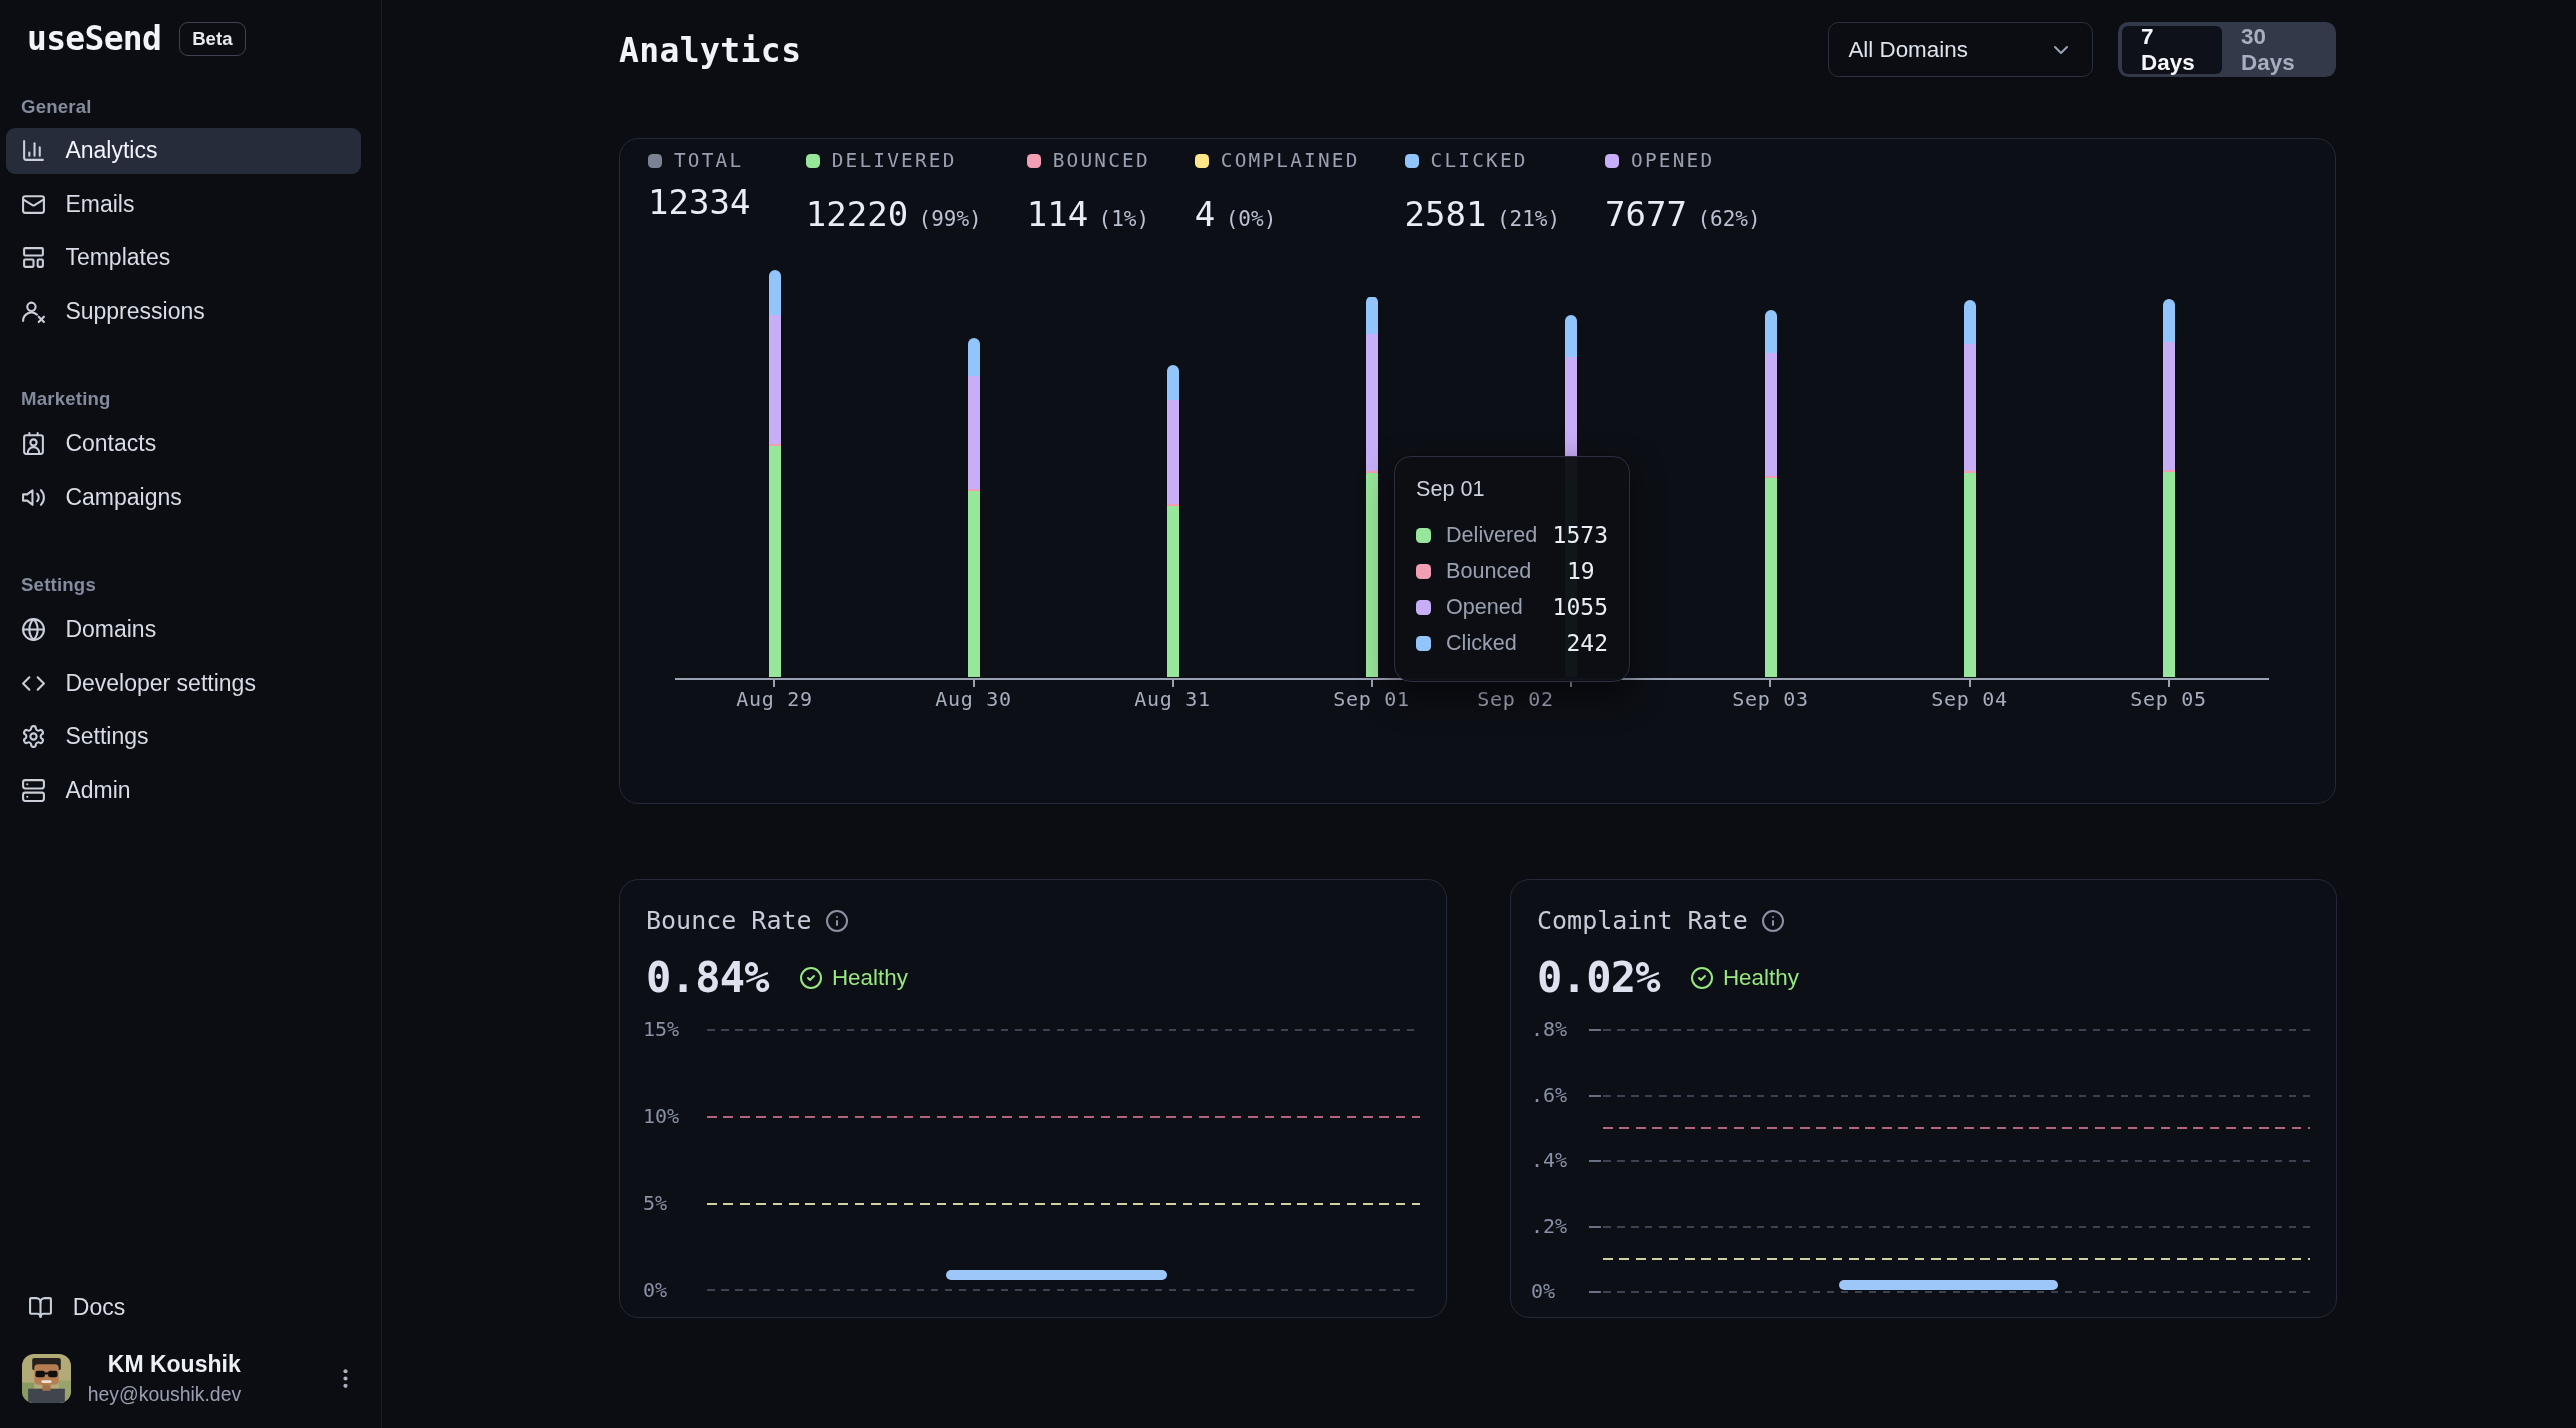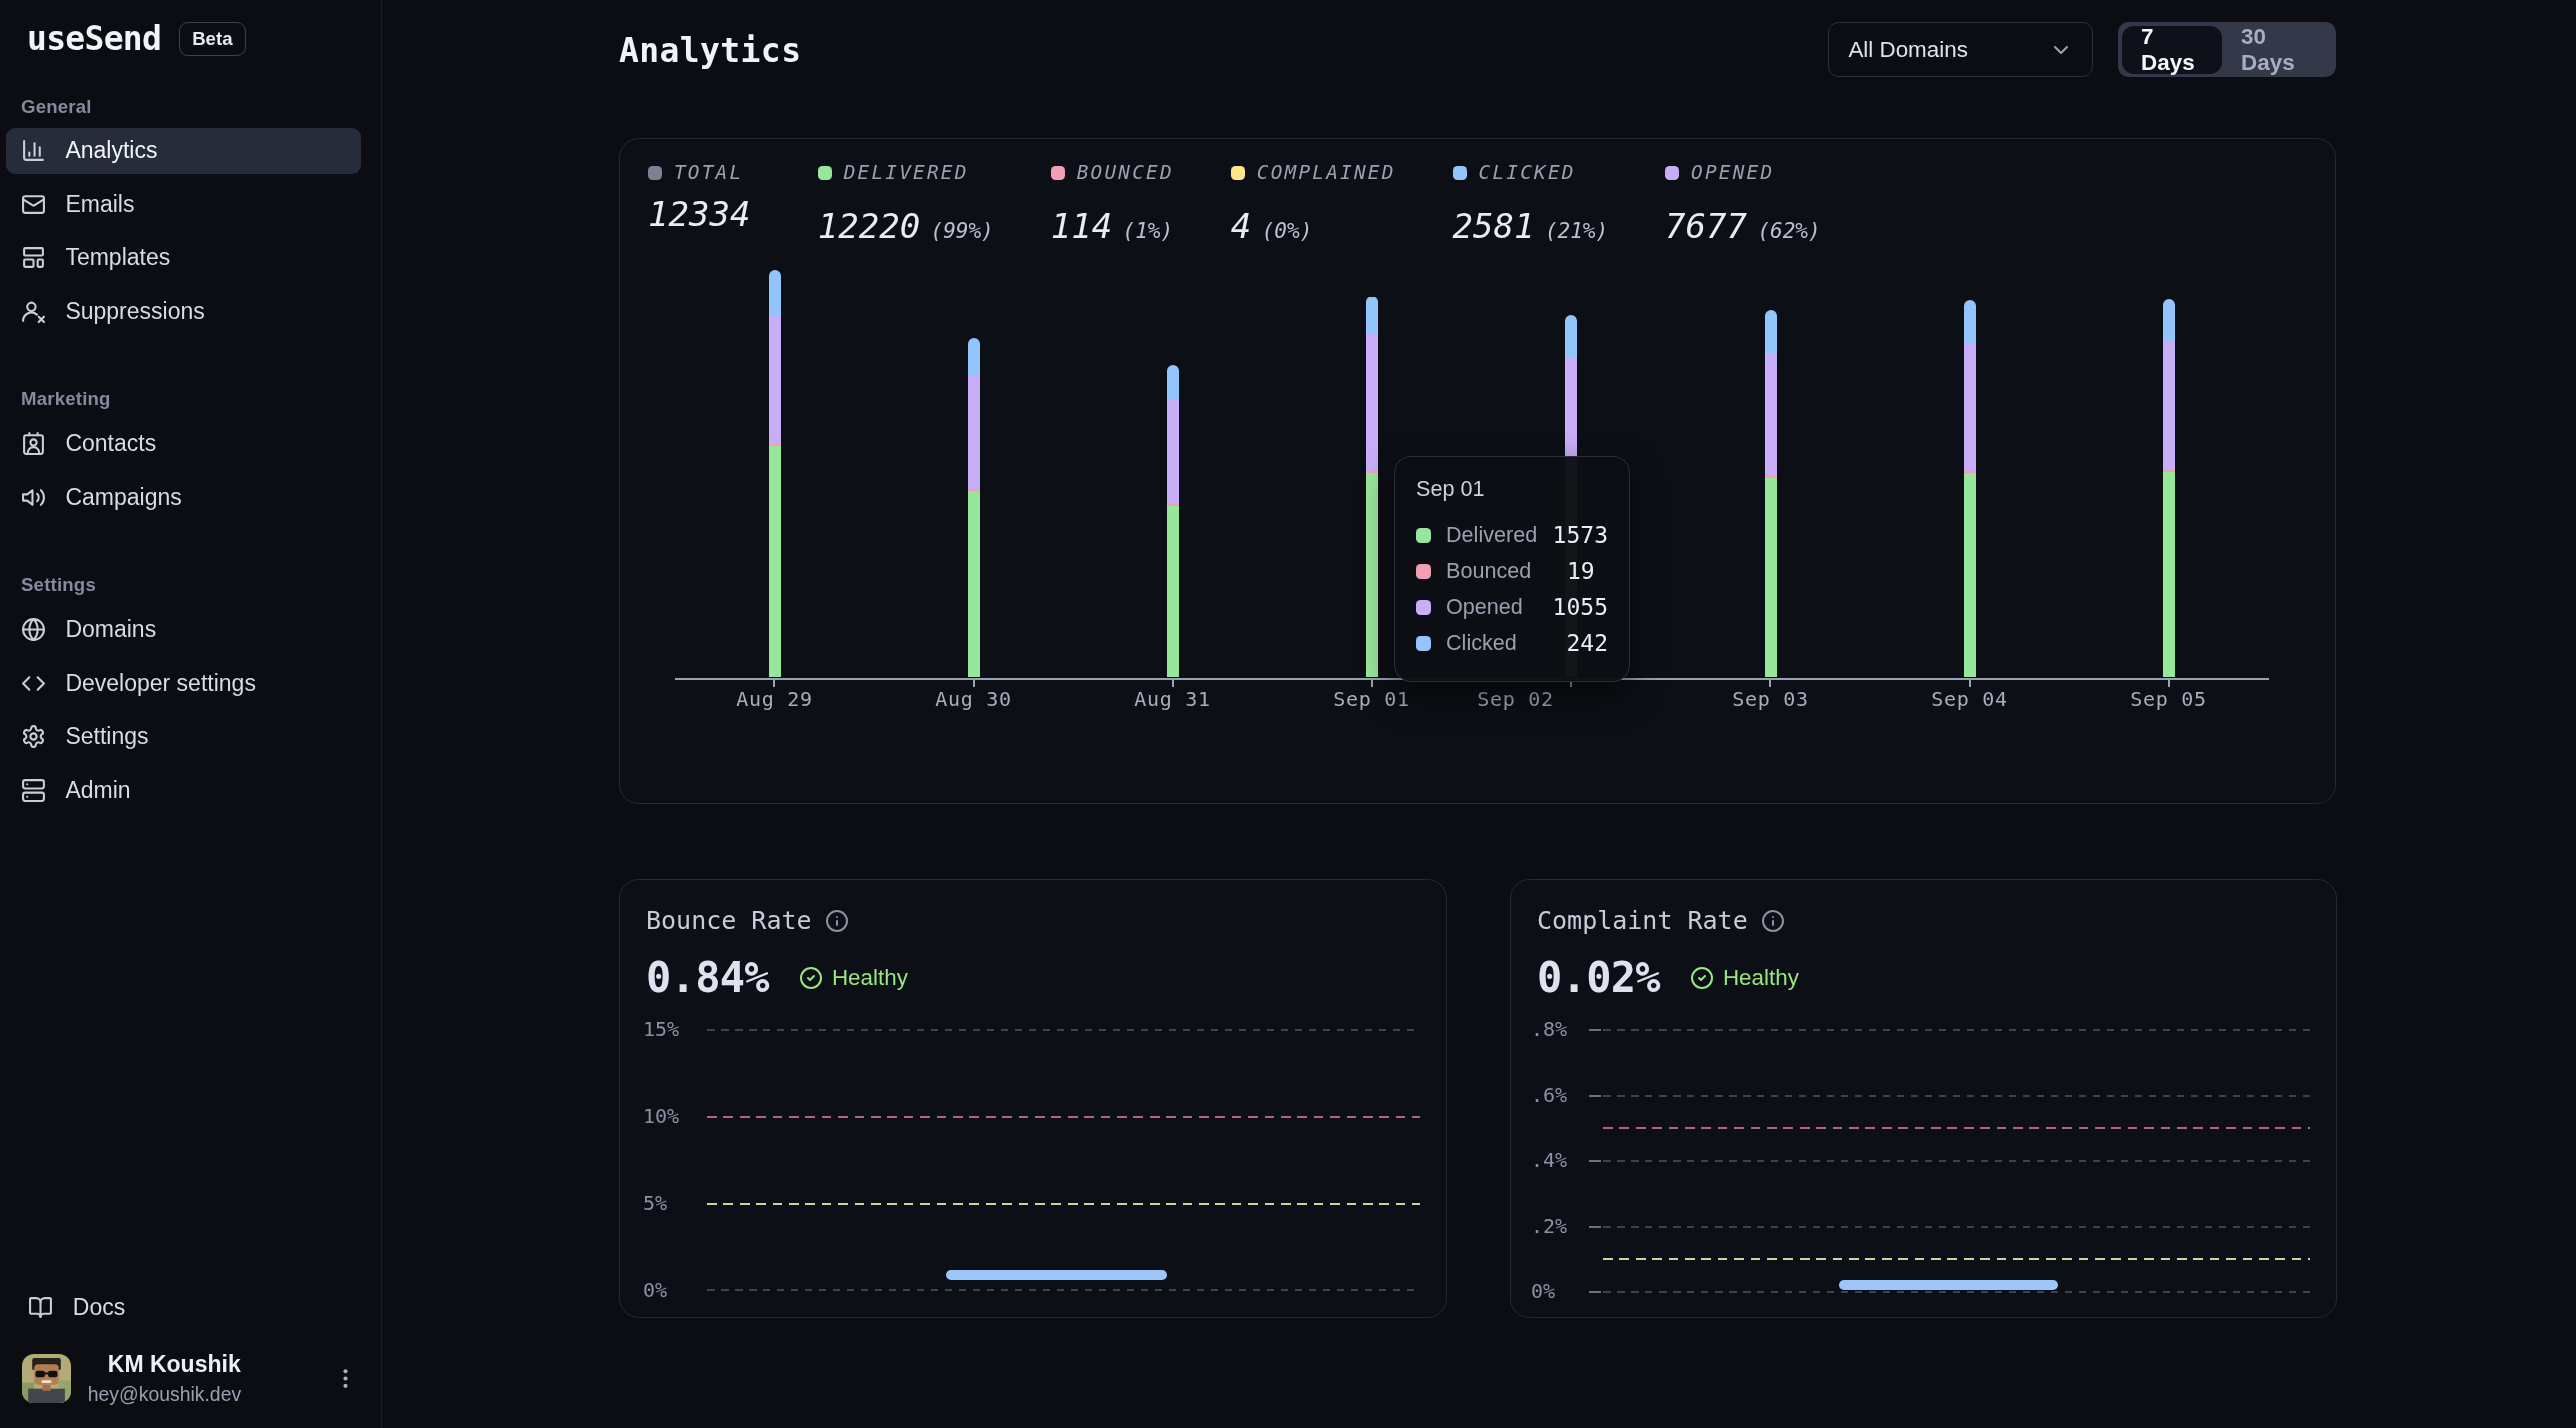--- a/index.html
+++ b/index.html
@@ -38,31 +38,31 @@
   .user-name{font-size:23px;font-weight:bold;color:#edf0f6;margin-left:20px;}
   .user-email{font-size:19.4px;color:#9aa0b0;margin-top:4.5px;}
   .dots-btn{width:30px;height:45px;display:flex;align-items:center;justify-content:center;color:#aab0bf;cursor:pointer;}
 
   
   #page-title{position:absolute;left:619px;top:31px;font-family:var(--mono);font-weight:bold;font-size:33px;color:#f0f3f9;letter-spacing:0.4px;}
   .select{position:absolute;left:1828px;top:22.4px;width:265px;height:55px;border:1.5px solid #2b3143;border-radius:10.4px;display:flex;align-items:center;padding:0 19.4px;cursor:pointer;background:var(--bg);}
   .select .sel-label{font-size:22.4px;color:#dfe3ec;flex:1;}
   .select .icon{color:#9aa1b2;display:flex;}
   .toggle{position:absolute;left:2118px;top:22.4px;width:218px;height:55px;background:#333949;border-radius:10.4px;display:flex;padding:3.7px;}
-  .toggle .seg{display:flex;align-items:center;justify-content:center;font-size:22.4px;border-radius:12px;padding:0 19.4px;cursor:pointer;color:#a7aec0;font-weight:600;}
+  .toggle .seg{display:flex;align-items:center;justify-content:center;font-size:22.4px;border-radius:6px;padding:0 19.4px;cursor:pointer;color:#a7aec0;font-weight:600;}
   .toggle .seg.active{background:#0e1119;color:#f5f7fb;font-weight:bold;}
 
   
   .card{position:absolute;background:var(--card-bg);border:1.5px solid var(--border);border-radius:19.4px;}
   #main-card{left:619px;top:138px;width:1717px;height:666px;}
   #bounce-card{left:619px;top:879px;width:828px;height:439px;}
   #complaint-card{left:1510px;top:879px;width:827px;height:439px;}
 
   
-  #stats-row{position:absolute;left:648px;top:161px;display:flex;gap:57px;font-style:italic;}
+  #stats-row{position:absolute;left:648px;top:149px;display:flex;gap:45px;}
   .stat .top{display:flex;align-items:center;gap:12px;}
   .stat .dot{width:14px;height:14px;border-radius:4.5px;}
   .stat .lbl{font-family:var(--mono);font-size:19.4px;color:var(--txt-dim);letter-spacing:2.2px;}
   .stat .val-row{margin-top:10.4px;display:flex;align-items:baseline;}
   .stat .val{font-family:var(--mono);font-size:34px;color:#e8ecf5;}
   .stat .pct{font-family:var(--mono);font-size:21px;color:#bac1d0;margin-left:10.4px;margin-top:25px;}
 
   
   #bar-plot{position:absolute;left:675px;top:253px;width:1594px;height:424px;}
   .bar{position:absolute;bottom:0;width:12px;display:flex;flex-direction:column-reverse;border-radius:6px 6px 0 0;overflow:hidden;}

